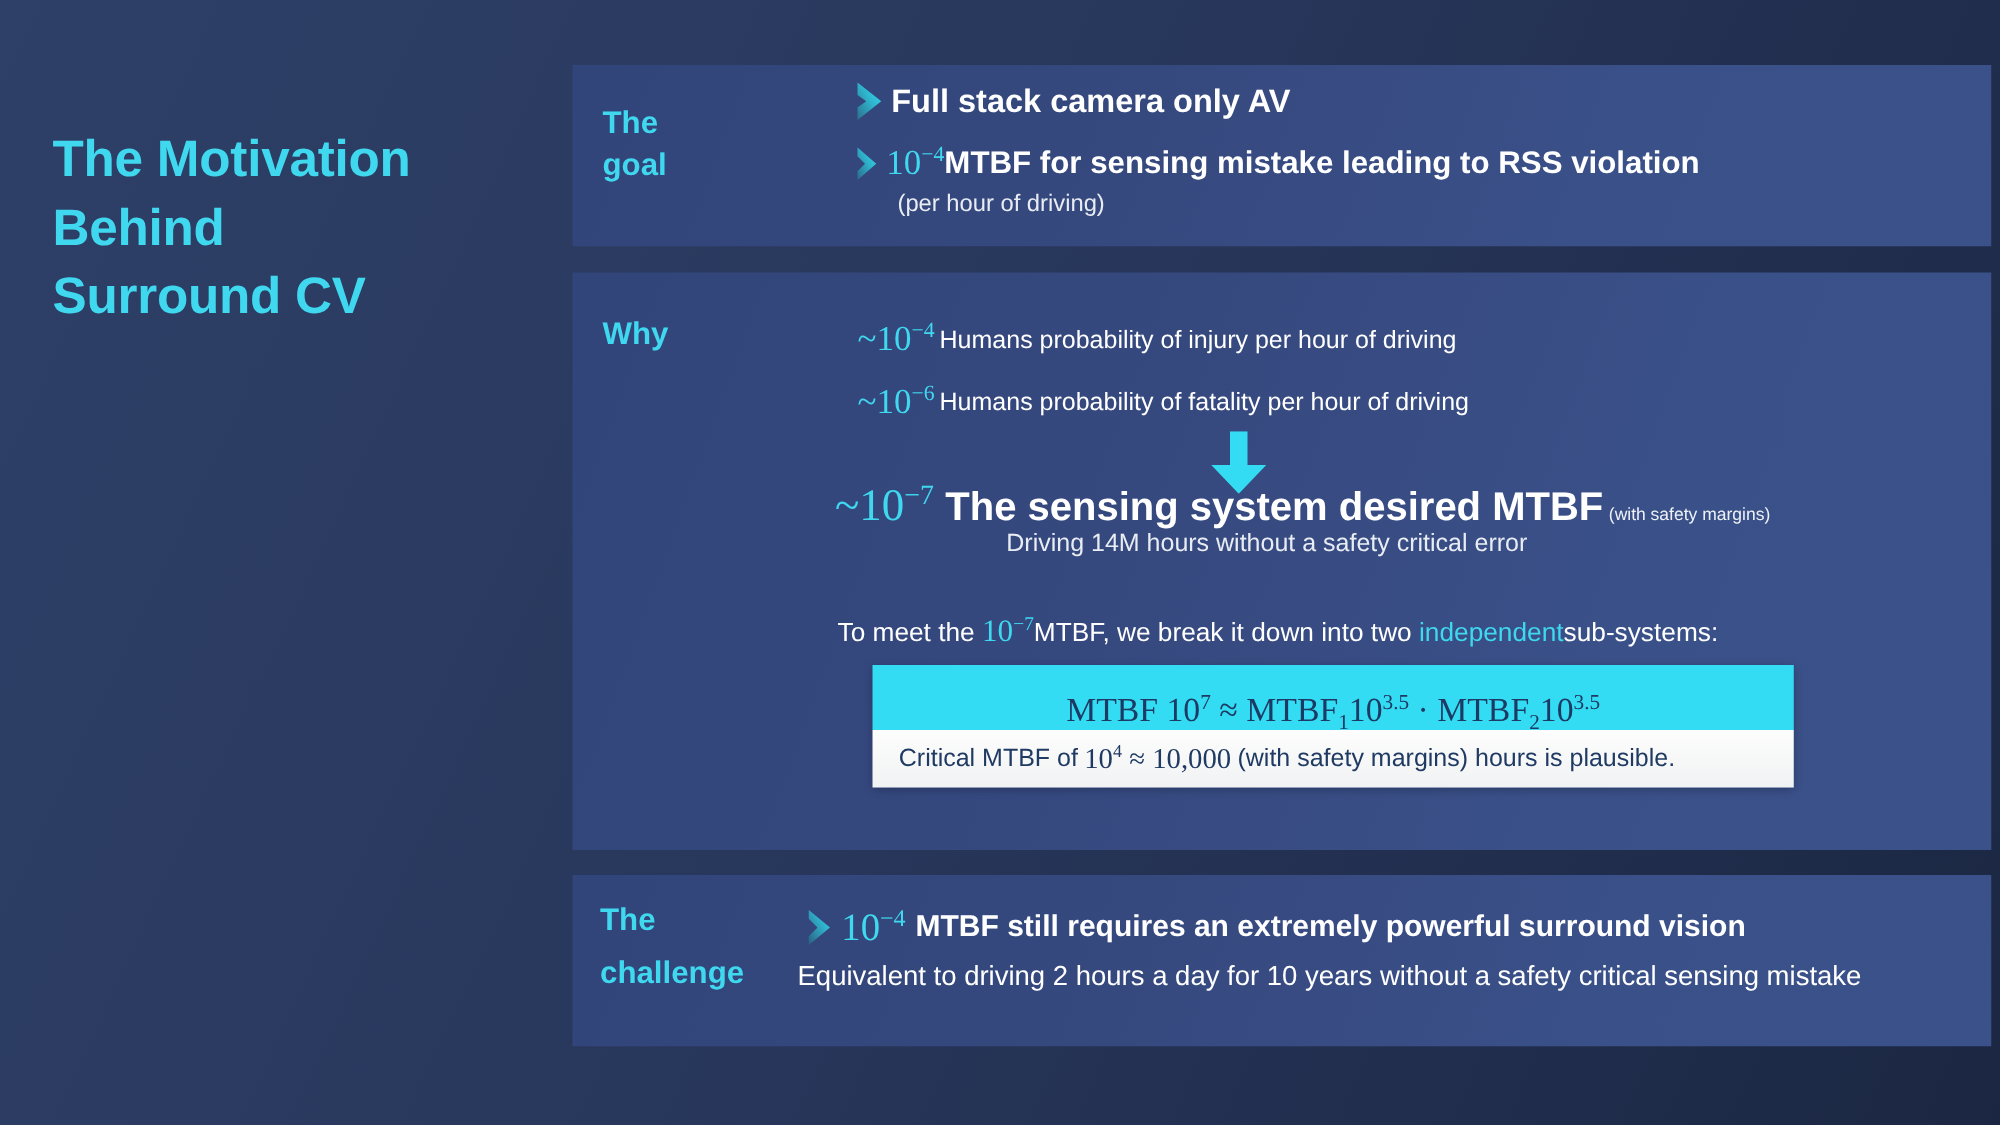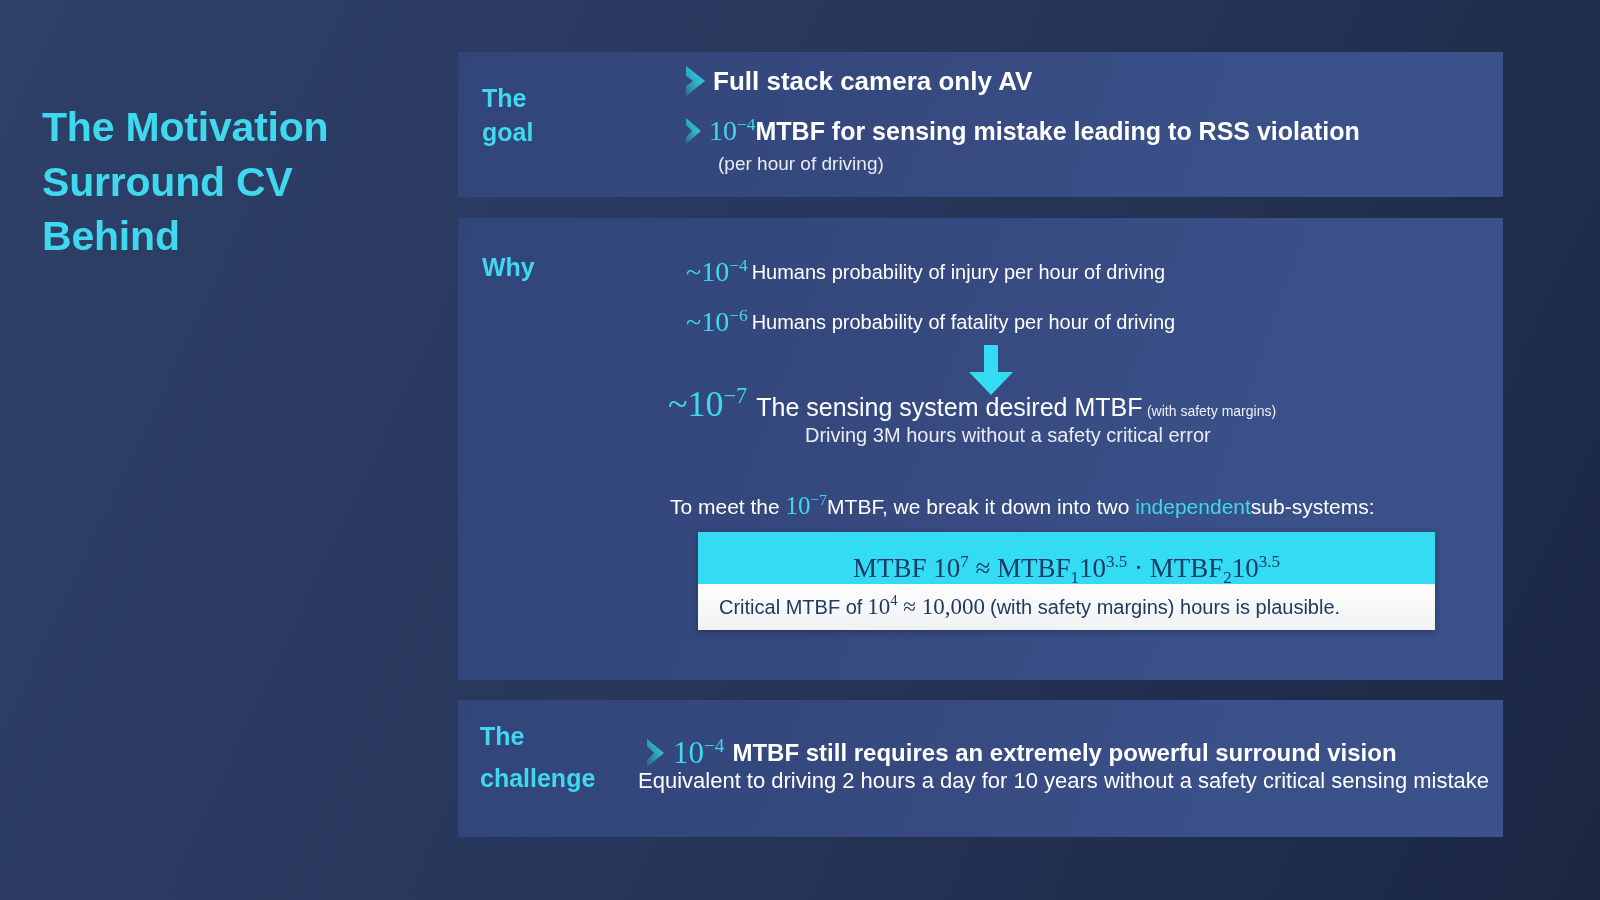--- a/index.html
+++ b/index.html
@@ -29,21 +29,21 @@
     font-weight: bold;
     line-height: 1.33;
     letter-spacing: -0.2px;
   }
   #title .tline { display: block; }
 
   
   .panel {
     position: absolute;
     left: 458px;
-    width: 1045px;
+    width: 1135px;
     background: linear-gradient(110deg, #32457a 0%, #36497f 40%, #3a5088 72%, #3b5189 100%);
     box-shadow: 0 0 0 0 rgba(0,0,0,0);
   }
   #panel-goal      { top: 52px;  height: 145px; }
   #panel-why       { top: 218px; height: 462px; }
   #panel-challenge { top: 700px; height: 137px; }
 
   .panel-label {
     position: absolute;
     color: #3fd8ef;
@@ -139,22 +139,22 @@
     left: 210px;
     top: 165px;
     white-space: nowrap;
   }
   #why-main .m {
     font-size: 36px;
     vertical-align: baseline;
   }
   #why-main .headline {
     color: #ffffff;
-    font-size: 25px;
-    font-weight: normal;
+    font-size: 32px;
+    font-weight: bold;
     margin-left: 9px;
   }
   #why-main .paren {
     color: #eef1f6;
     font-size: 14px;
     font-weight: normal;
   }
   #why-main-sub {
     position: absolute;
     left: 347px;
@@ -219,21 +219,20 @@
 
   
   #challenge-label-1 { left: 22px; top: 20px; }
   #challenge-label-2 { left: 22px; top: 62px; }
 
   #challenge-row1 {
     position: absolute;
     left: 185px;
     top: 24px;
     white-space: nowrap;
-    margin-top: 11px;
   }
   #challenge-row1 .m {
     font-size: 31px;
     vertical-align: middle;
   }
   #challenge-row1 .txt {
     color: #ffffff;
     font-size: 24px;
     font-weight: bold;
     vertical-align: middle;
@@ -248,22 +247,22 @@
     font-size: 22px;
   }
 </style>
 </head>
 <body>
 
 <div id="slide">
 
   <div id="title">
     <span class="tline">The Motivation</span>
+    <span class="tline">Behind</span>
     <span class="tline">Surround CV</span>
-    <span class="tline">Behind</span>
   </div>
 
   <div class="panel" id="panel-goal">
 
     <div class="panel-label" style="left:24px; top:30px;">
       <div>The</div>
       <div>goal</div>
     </div>
 
     <div id="goal-row1">
@@ -314,21 +313,21 @@
     <div id="down-arrow">
       <svg width="56" height="50" viewBox="0 0 56 50">
         <path d="M21 0 H35 V27 H50 L28 50 L6 27 H21 Z" fill="#33dcf2"></path>
       </svg>
     </div>
 
     <div id="why-main">
       <span class="math m"><span>~</span><span>10</span><sup>−7</sup></span><span class="headline">The sensing system desired MTBF</span>
       <span class="paren">(with safety margins)</span>
     </div>
-    <div id="why-main-sub">Driving 3M hours without a safety critical error</div>
+    <div id="why-main-sub">Driving 14M hours without a safety critical error</div>
 
     <div id="why-breakdown">
       <span>To meet the</span>
       <span class="math m"><span>10</span><sup>−7</sup></span><span>MTBF, we break it down into two</span>
       <span class="indep">independent</span><span>sub-systems:</span>
     </div>
 
     <div id="formula-box">
       <div id="formula-head">
         <span class="f"><span>MTBF</span>&nbsp;<span>10</span><sup>7</sup>&nbsp;<span>≈</span>&nbsp;<span>MTBF</span><sub>1</sub><span>10</span><sup>3.5</sup>&nbsp;<span>·</span>&nbsp;<span>MTBF</span><sub>2</sub><span>10</span><sup>3.5</sup></span>

